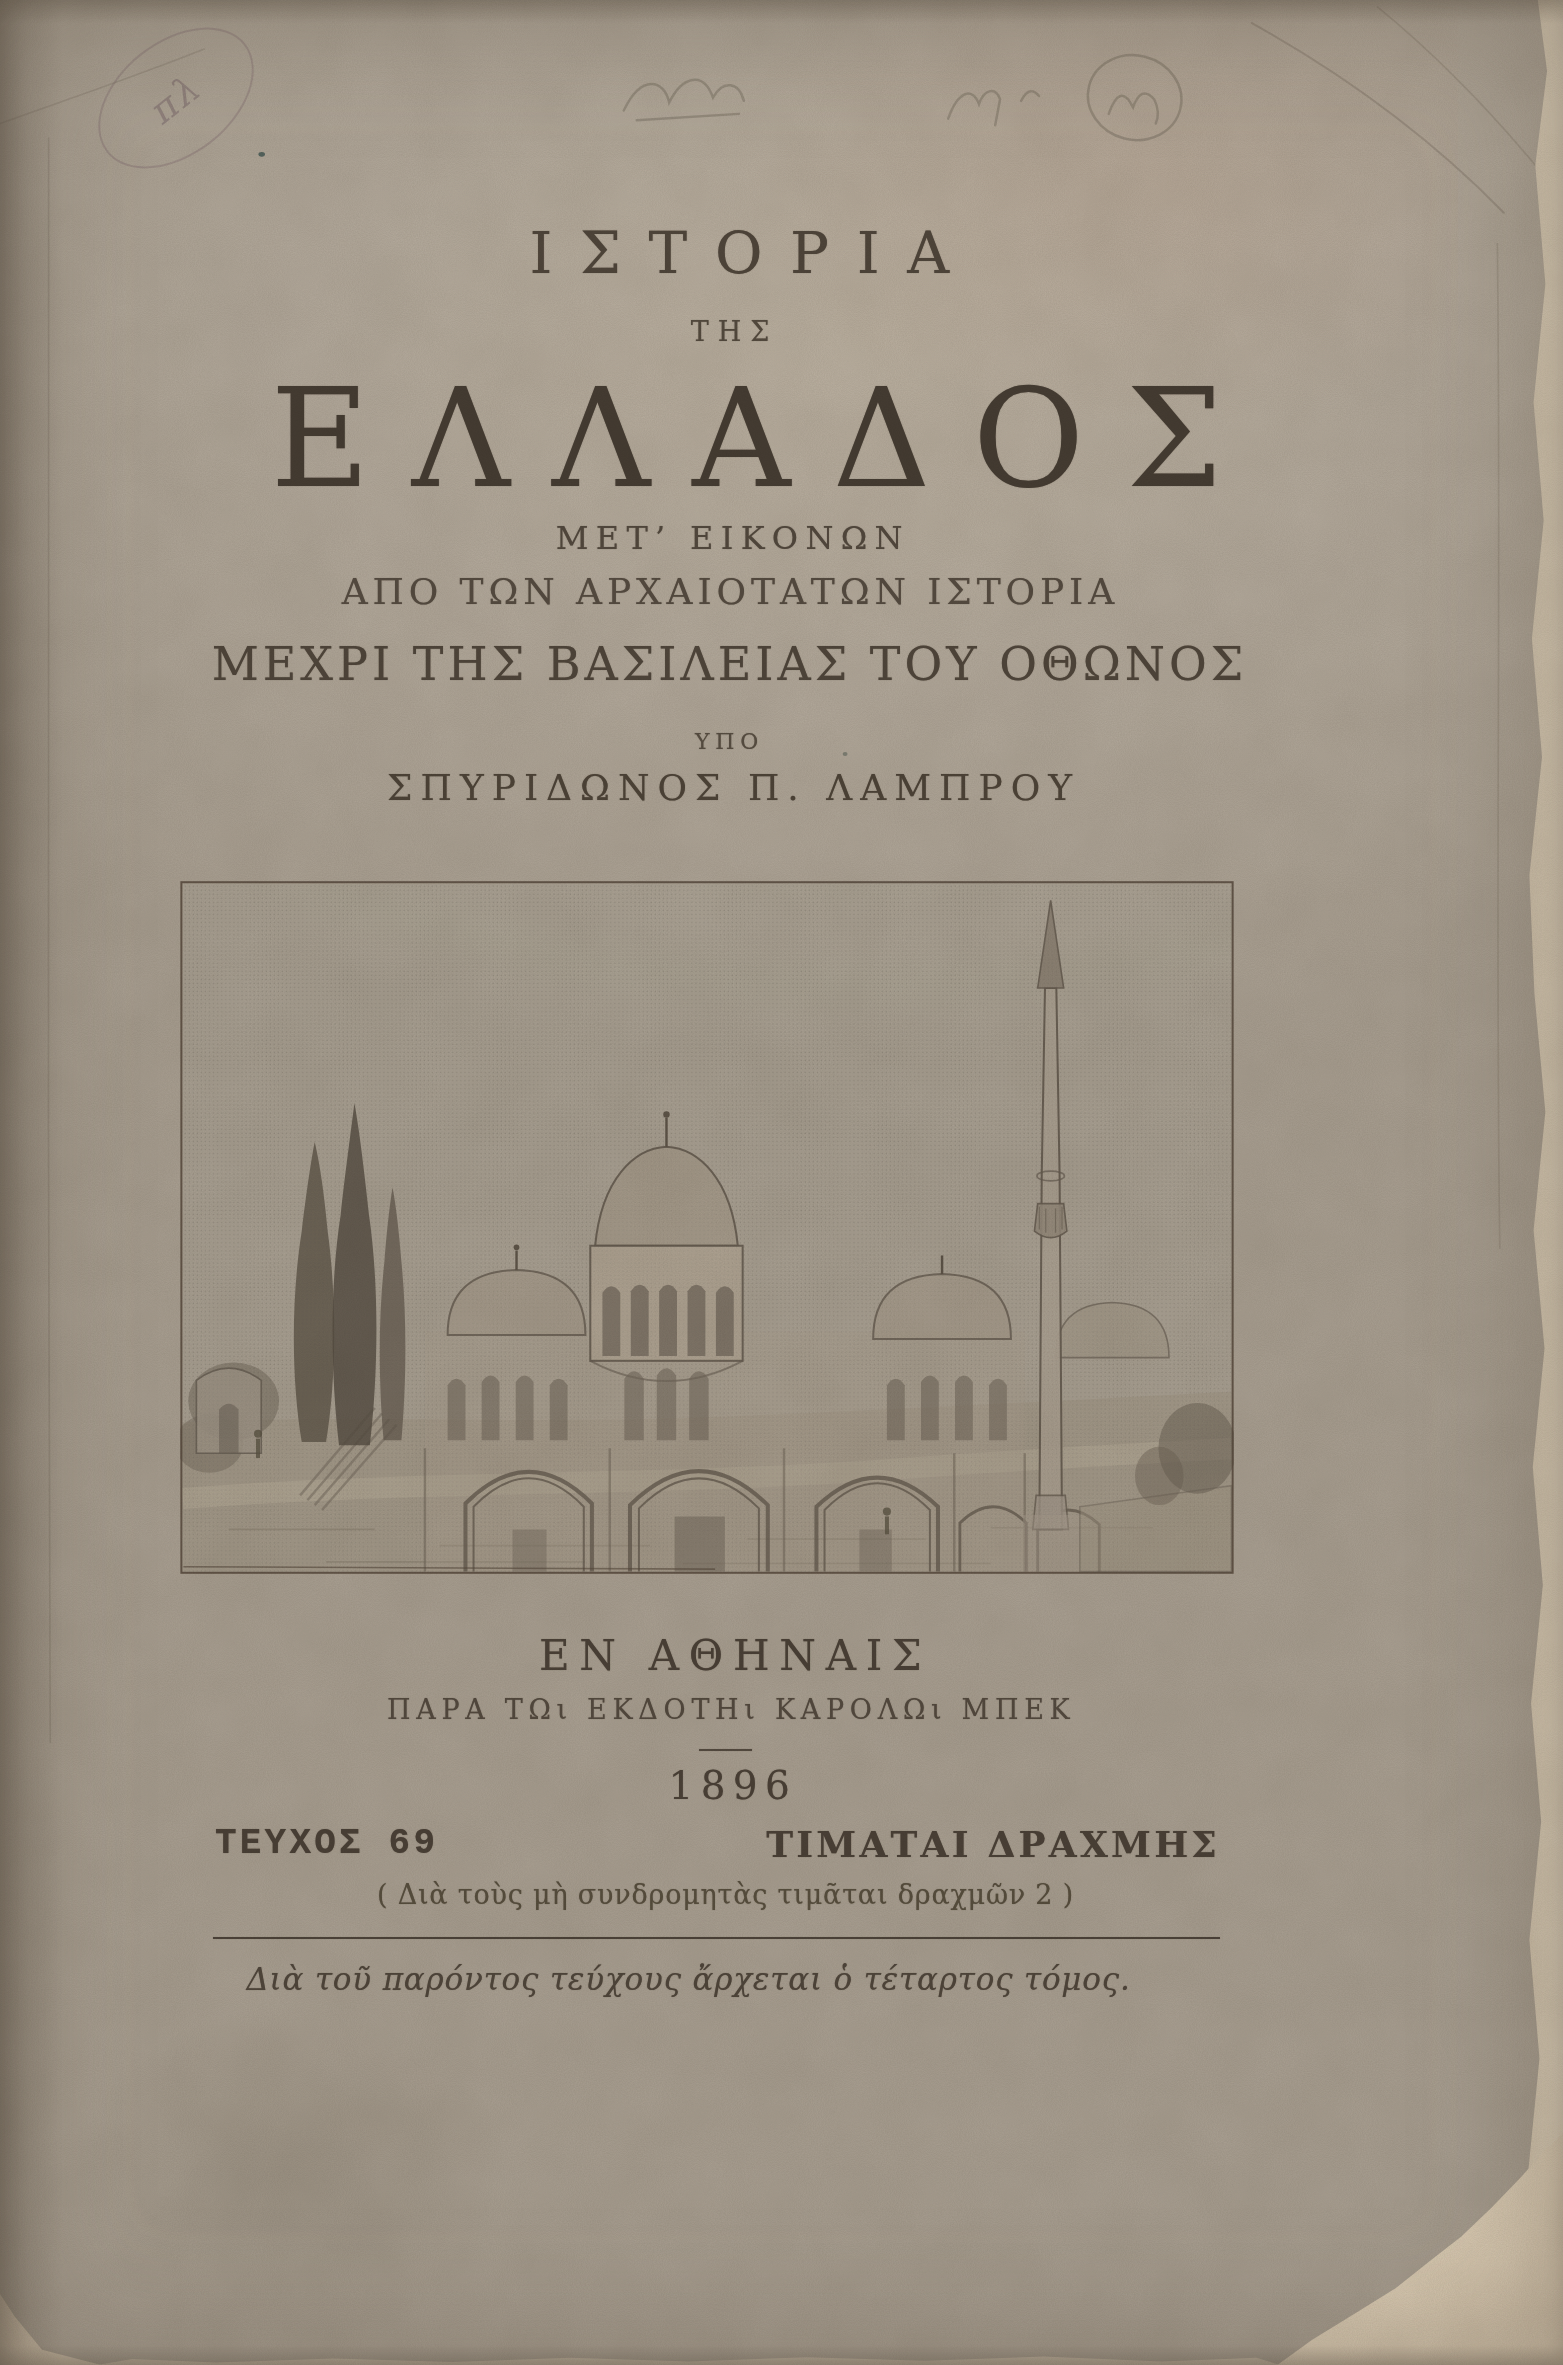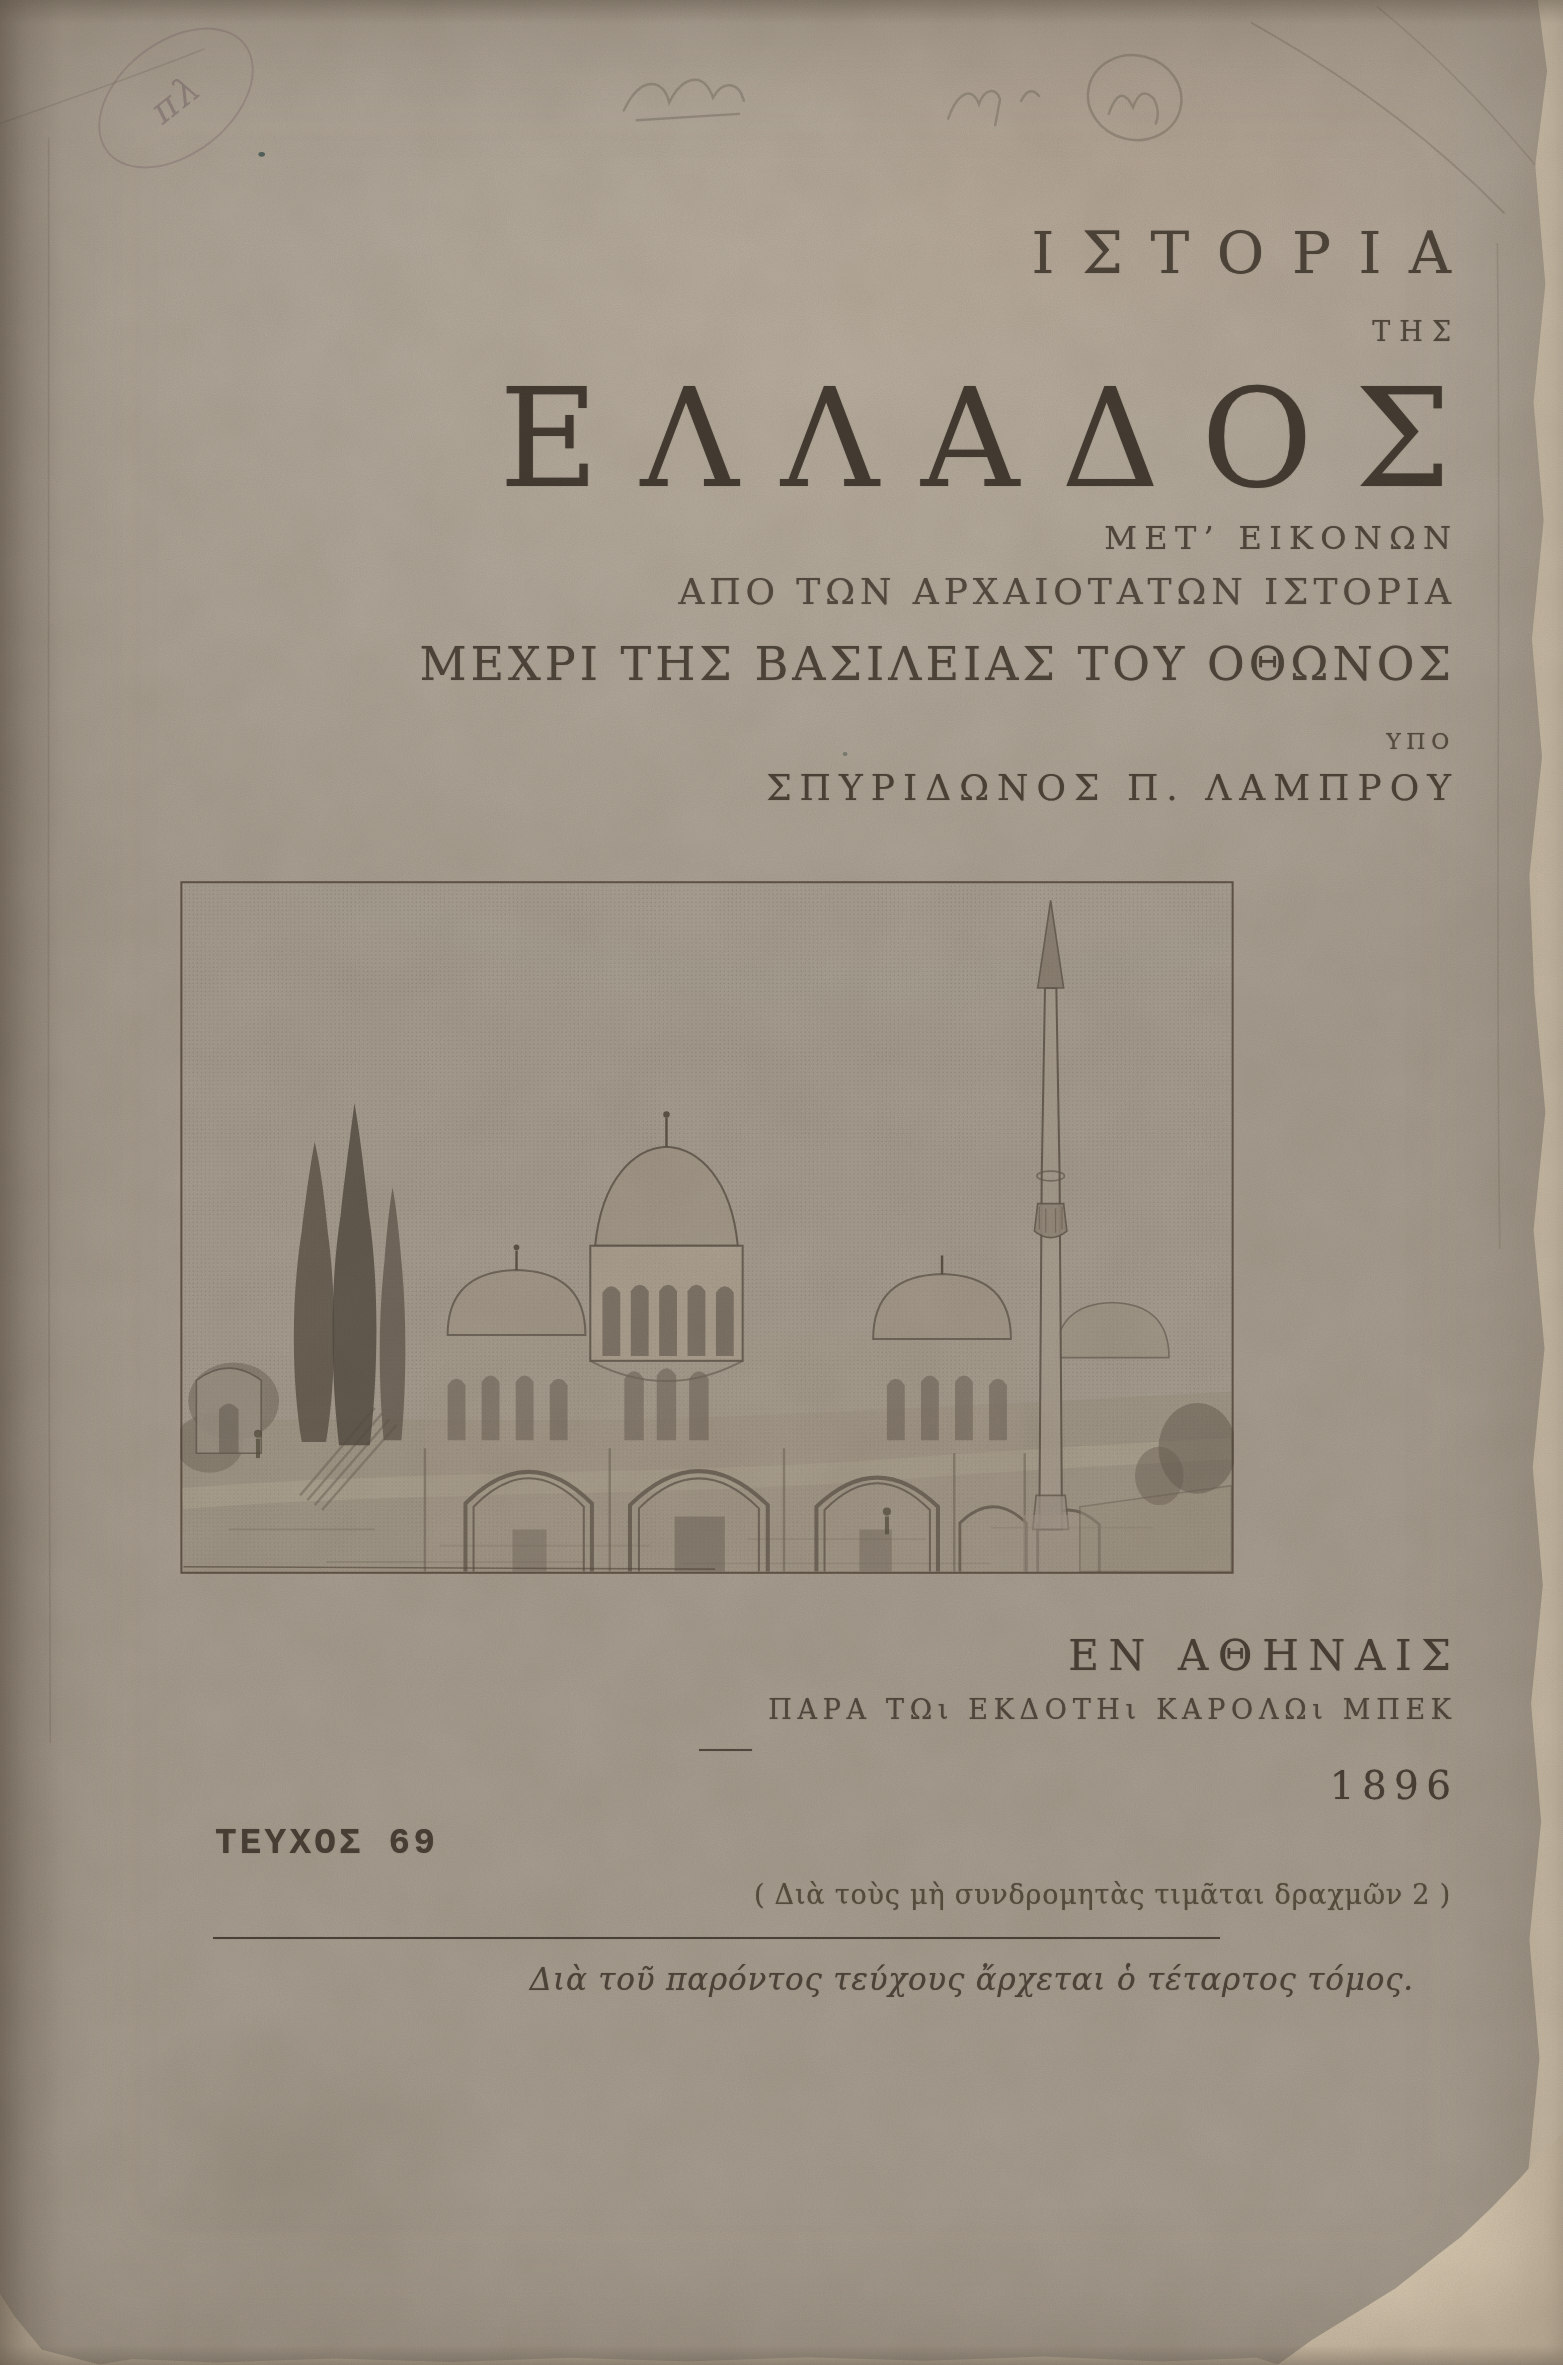--- a/index.html
+++ b/index.html
@@ -7,21 +7,21 @@
     position:relative;
     width:1563px;height:2366px;
     overflow:hidden;
     background:radial-gradient(1135px 729px at 55% 14%, #beb3a3 0%, #b6ac9e 48%, #aea versehentlich 100%);
     background-color:#b4ab9d;
     background-image:radial-gradient(1135px 729px at 55% 14%, #beb3a3 0%, #b6ac9e 48%, #aca294 100%);
     font-family:"DejaVu Serif","Liberation Serif",serif;
   }
   .print-block{position:absolute;left:0;top:0;width:1451px;height:100%;}
   .line{
-    position:absolute;width:100%;text-align:right;
+    position:absolute;width:100%;text-align:center;
     color:#4c4238;
     text-shadow:0 0 1px rgba(70,58,46,.55);
     white-space:nowrap;
   }
   #l-istoria{top:219px;font-size:58px;letter-spacing:27.6px;padding-left:27.6px;color:#51473c;}
   #l-tis{top:316px;font-size:27px;letter-spacing:9px;padding-left:9px;color:#564c40;}
   #l-ellados{top:360px;font-size:136px;letter-spacing:42px;padding-left:42px;color:#473e34;}
   #l-met{top:519px;font-size:32px;letter-spacing:7.3px;padding-left:7.3px;color:#544a3f;}
   #l-apo{top:571px;font-size:36px;letter-spacing:4.9px;padding-left:4.9px;color:#574d42;}
   #l-mexri{top:637px;font-size:46px;letter-spacing:4px;padding-left:4px;color:#51473c;}
@@ -121,20 +121,21 @@
     <div class="line" id="l-mexri">ΜΕΧΡΙ ΤΗΣ ΒΑΣΙΛΕΙΑΣ ΤΟΥ ΟΘΩΝΟΣ</div>
     <div class="line" id="l-ypo">ΥΠΟ</div>
     <div class="line" id="l-author">ΣΠΥΡΙΔΩΝΟΣ Π. ΛΑΜΠΡΟΥ</div>
 
     <div class="line" id="l-publisher">ΠΑΡΑ ΤΩι ΕΚΔΟΤΗι ΚΑΡΟΛΩι ΜΠΕΚ</div>
     <div class="line" id="l-place">ΕΝ ΑΘΗΝΑΙΣ</div>
     <div id="imprint-dash"></div>
     <div class="line" id="l-year">1896</div>
 
     <div id="l-issue">ΤΕΥΧΟΣ 69</div>
+    <div id="l-price">ΤΙΜΑΤΑΙ ΔΡΑΧΜΗΣ</div>
     <div class="line" id="l-note">( Διὰ τοὺς μὴ συνδρομητὰς τιμᾶται δραχμῶν 2 )</div>
     <div id="mid-rule"></div>
     <div class="line" id="l-volnote">Διὰ τοῦ παρόντος τεύχους ἄρχεται ὁ τέταρτος τόμος.</div>
   </div>
 
   <div class="illustration">
     <svg width="1054" height="693" viewBox="0 0 1300 855">
       <defs>
         <pattern id="ht" width="5" height="5" patternUnits="userSpaceOnUse">
           <circle cx="1.3" cy="1.3" r="0.85" fill="#6f6a5f"></circle>

